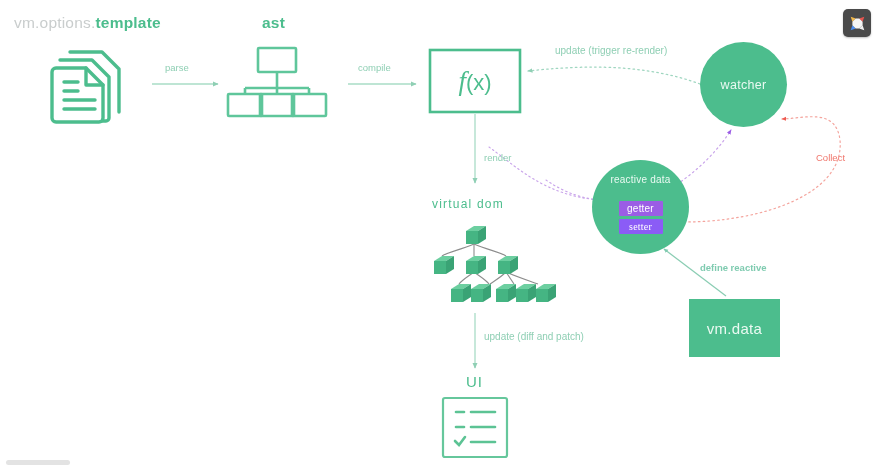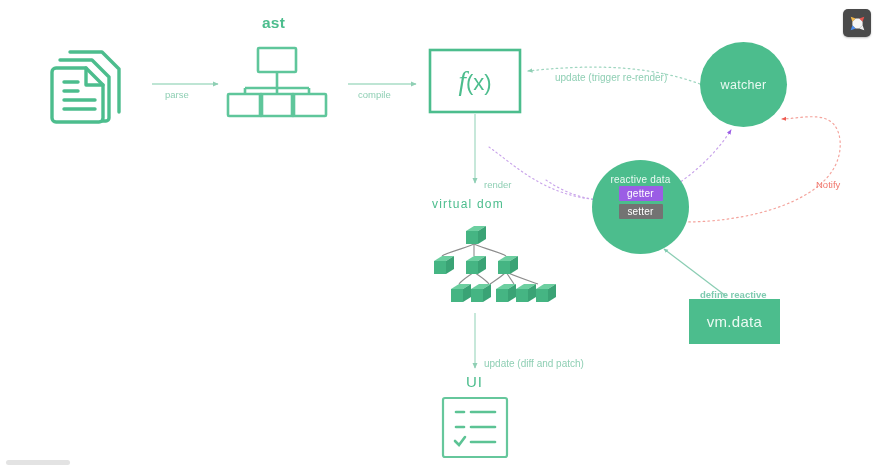--- a/index.html
+++ b/index.html
@@ -44,21 +44,20 @@
     font-weight: 700;
   }
 
   
   .edge-label {
     position: absolute;
     font-size: 9.5px;
     color: #8fcfb4;
     white-space: nowrap;
     user-select: none;
-    margin-top: 27px;
   }
   .edge-label.bigger { font-size: 10px; }
   .edge-label.purple { color: #b98ce0; text-align: center; line-height: 1.25; }
   .edge-label.red    { color: #f0766c; }
   .edge-label.teal   { color: #7fcbb0; }
 
   
   .node-title {
     position: absolute;
     color: #4cbd8d;
@@ -99,42 +98,42 @@
     left: 592px; top: 160px;
     width: 97px; height: 94px;
     justify-content: flex-start;
     padding-top: 14px;
     box-sizing: border-box;
   }
   #reactive-data-label {
     color: #eafaf2;
     font-size: 10px;
     letter-spacing: 0.2px;
-    margin-bottom: 1px;
+    margin-bottom: 16px;
     text-align: right;
   }
   .kv-chip {
     width: 44px;
     height: 15px;
     line-height: 15px;
     text-align: center;
     color: #ffffff;
     font-size: 10px;
     margin-bottom: 3px;
     border-radius: 1px;
     letter-spacing: 0.2px;
   }
   #getter-chip { background: #9b5de5; }
-  #setter-chip { background: #737373; }
+  #setter-chip { background: #8b5cf6; font-family: Liberation Serif, serif; }
 
   
   #vm-data-box {
     position: absolute;
     left: 689px; top: 299px;
-    width: 91px; height: 45px;
+    width: 91px; height: 58px;
     background: #4cbd8d;
     display: flex;
     align-items: center;
     justify-content: center;
   }
   #vm-data-label {
     color: #eafaf2;
     font-size: 15px;
     letter-spacing: 0.3px;
   }
@@ -300,36 +299,39 @@
         <line x1="456" y1="412" x2="464" y2="412"></line>
         <line x1="471" y1="412" x2="495" y2="412"></line>
         <line x1="456" y1="427" x2="464" y2="427"></line>
         <line x1="471" y1="427" x2="495" y2="427"></line>
         <polyline points="455,441 459,445 465,437" fill="none"></polyline>
         <line x1="471" y1="442" x2="495" y2="442"></line>
       </g>
     </g>
   </svg>
 
+  <div class="section-header" id="header-template" style="left:14px; top:14px;">
+    <span class="dim">vm.options.</span><span class="hl">template</span>
+  </div>
 
   <div class="section-header" id="header-ast" style="left:262px; top:14px;">
     <span class="dim"></span><span class="hl">ast</span>
   </div>
 
 
   <div class="edge-label" style="left:165px; top:62px;">parse</div>
 
   <div class="edge-label" style="left:358px; top:62px;">compile</div>
 
   <div class="edge-label bigger" style="left:555px; top:45px;">update (trigger re-render)</div>
 
   <div class="edge-label" style="left:484px; top:152px;">render</div>
 
 
-  <div class="edge-label red" style="left:816px; top:152px;">Notify</div>
+  <div class="edge-label red" style="left:816px; top:152px;">Collect</div>
 
   <div class="edge-label teal" style="left:700px; top:262px;font-weight:bold;">define reactive</div>
 
   <div class="edge-label bigger" style="left:484px; top:331px;">update (diff and patch)</div>
 
   <div class="node-title" id="virtual-dom-title" style="left:432px; top:197px;">virtual dom</div>
 
   <div class="node-title" id="ui-title" style="left:466px; top:373px;">UI</div>
 
   <div class="circle" id="watcher-circle">

